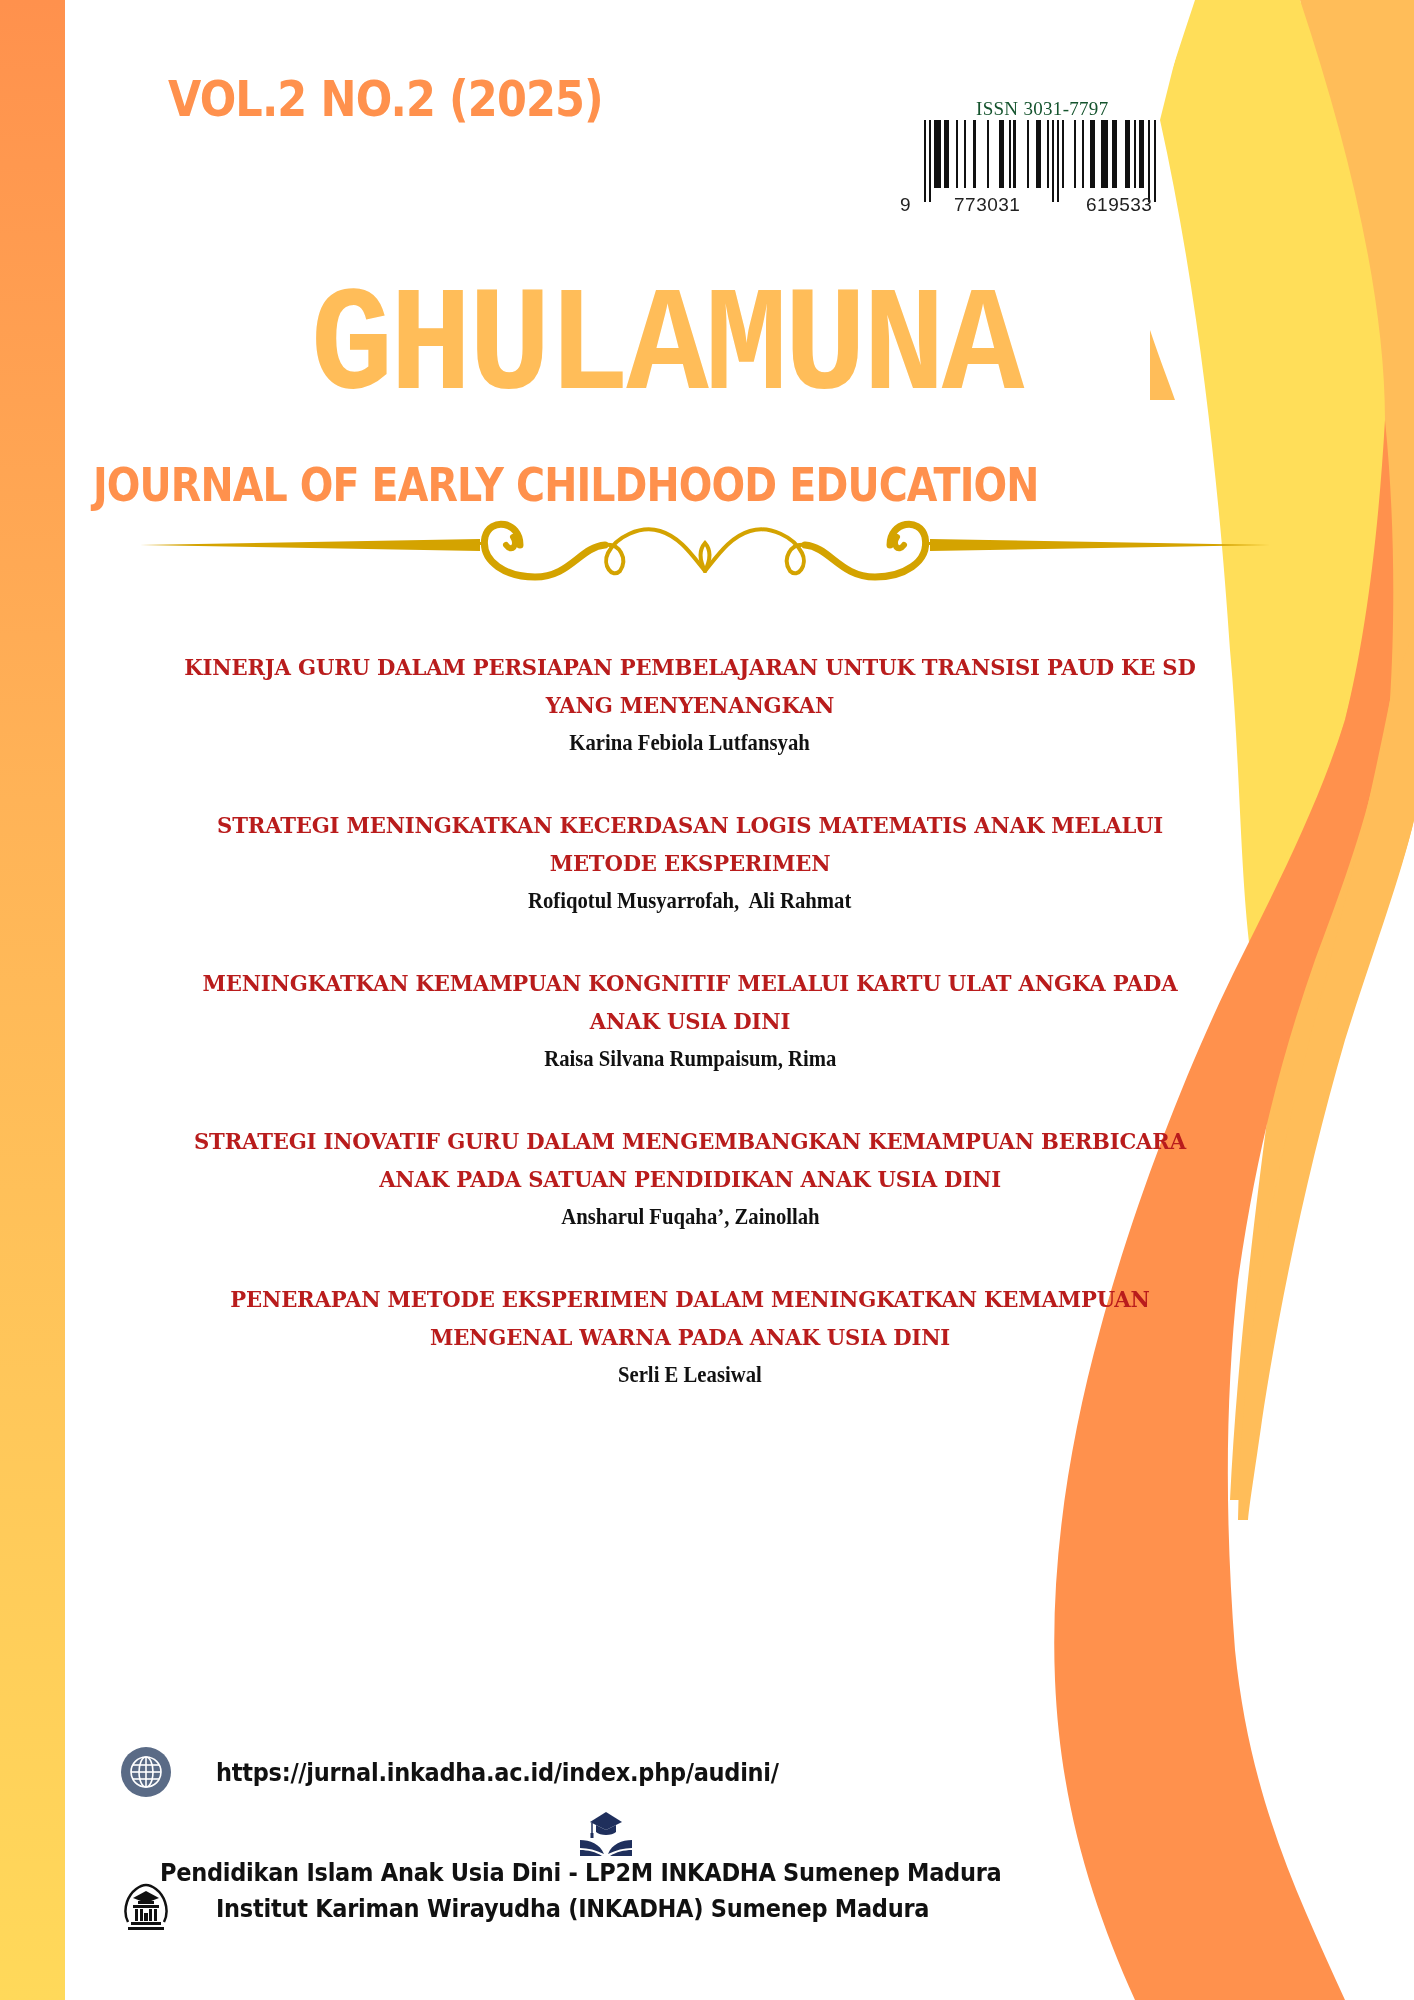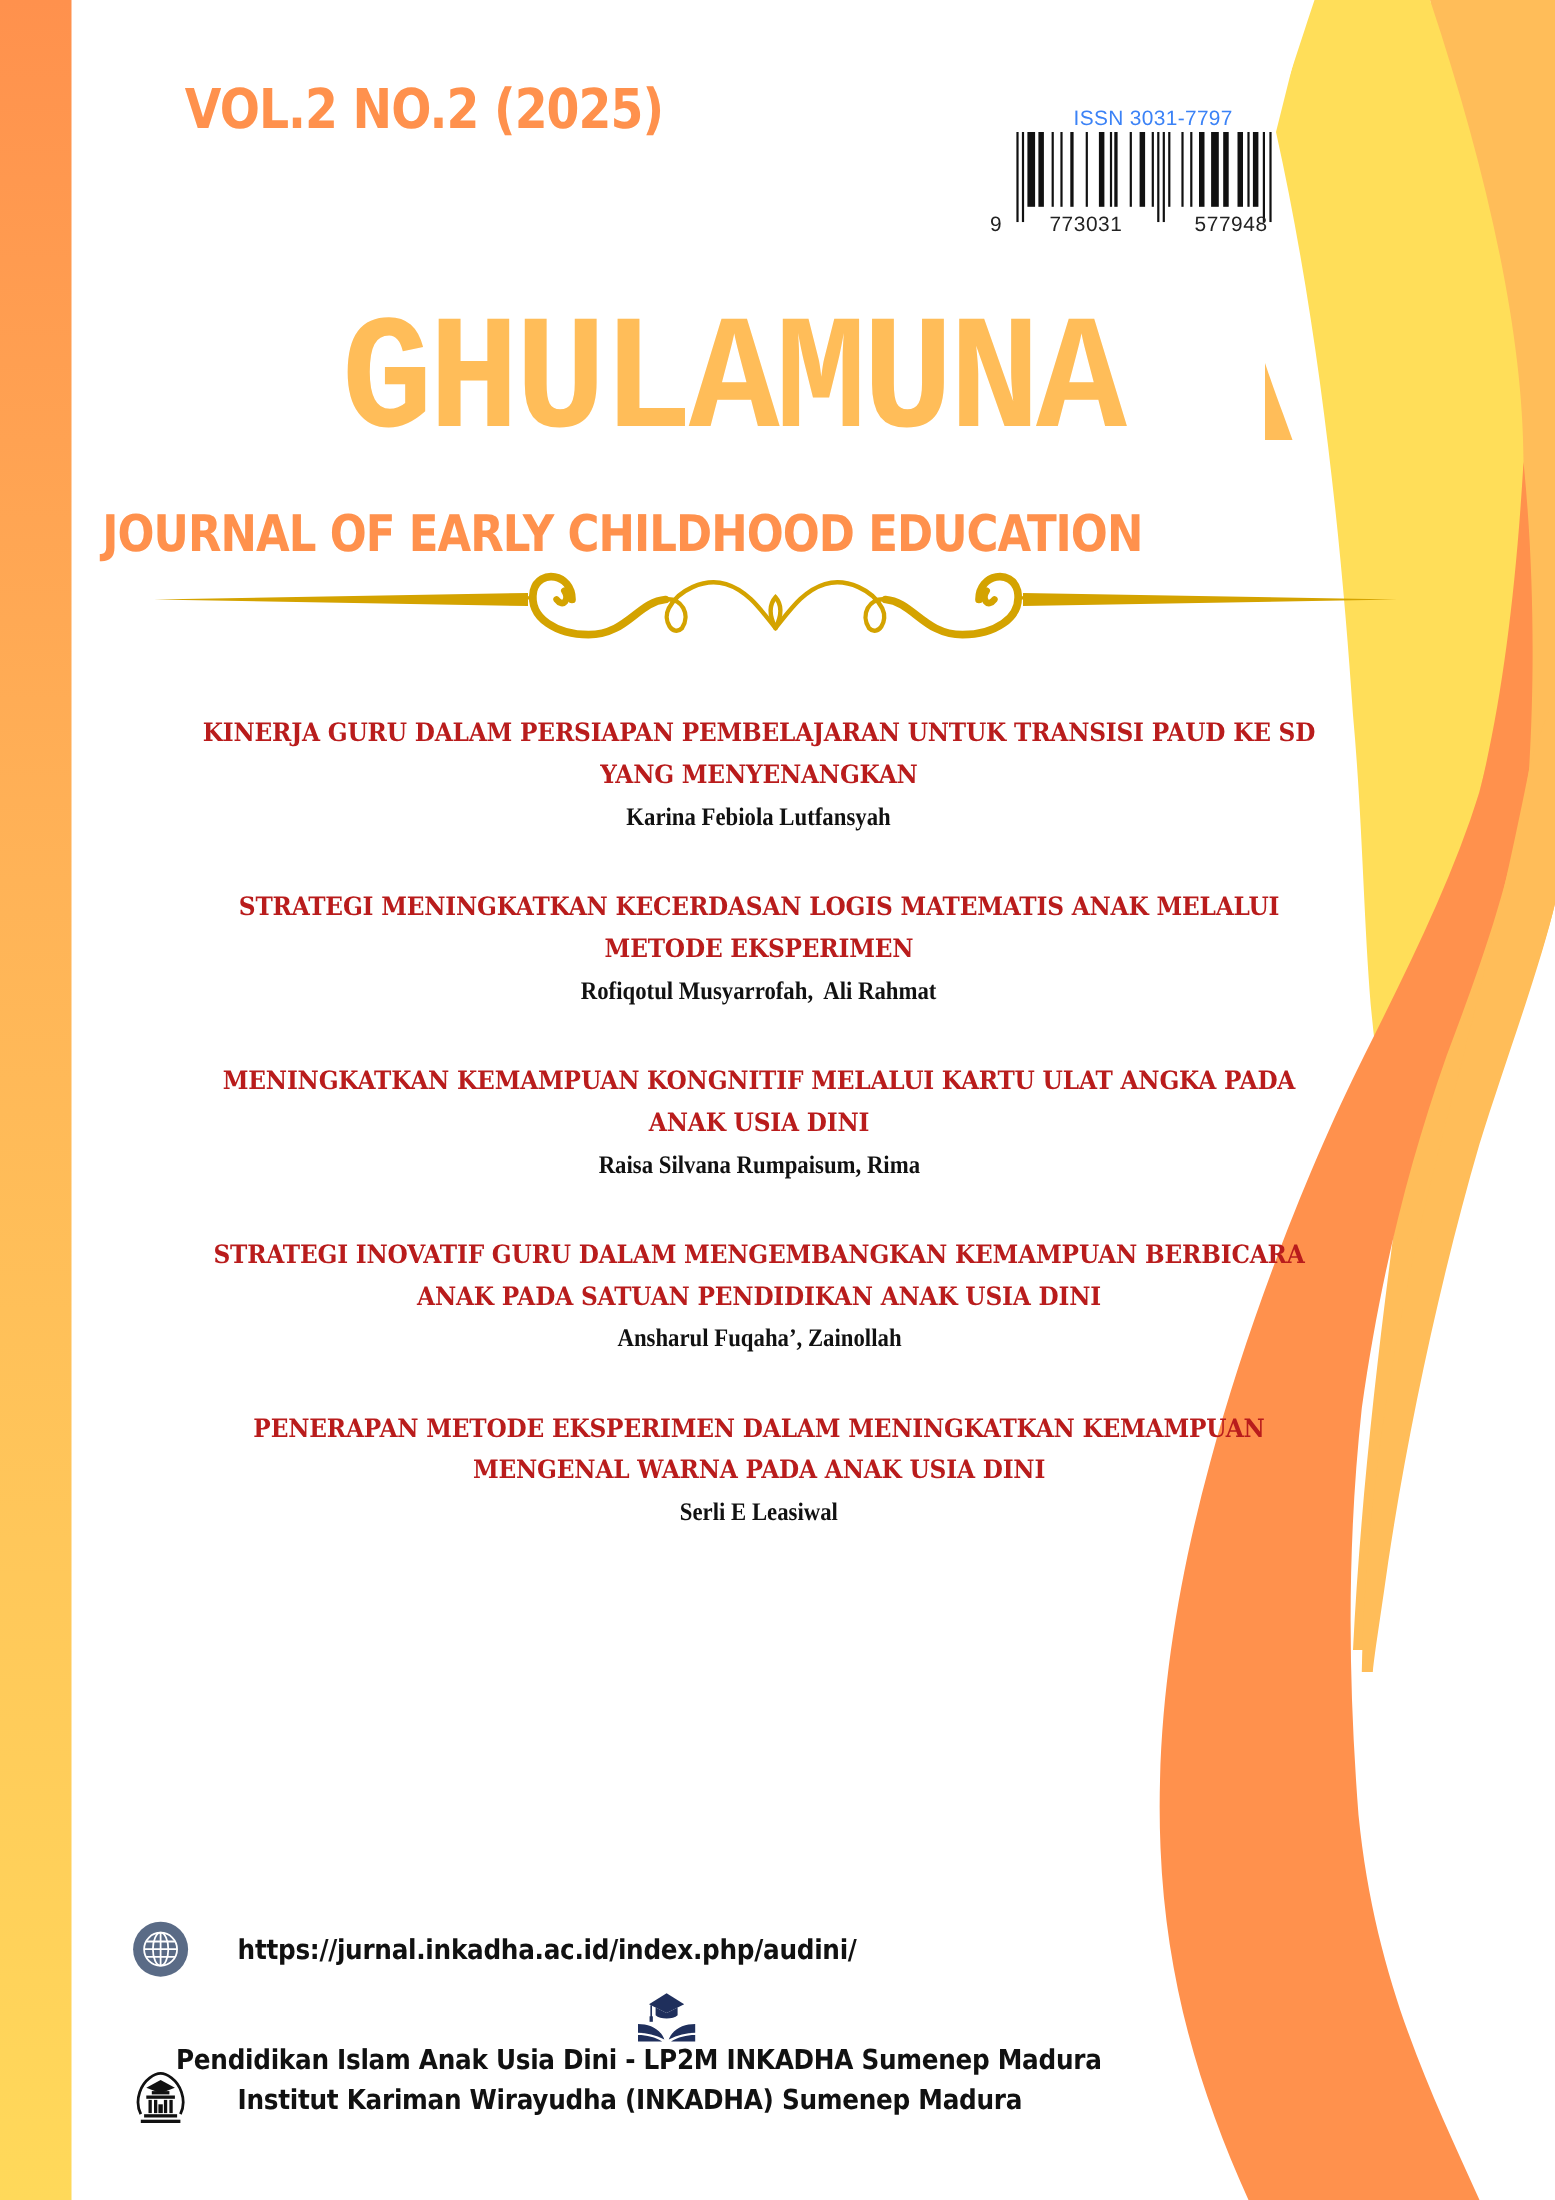--- a/index.html
+++ b/index.html
@@ -14,21 +14,21 @@
     .waves { position: absolute; left: 0; top: 0; width: 1414px; height: 2000px; pointer-events: none; }
 
     .vol {
       position: absolute; left: 168px; top: 70px;
       font-family: "DejaVu Sans", sans-serif; font-weight: bold;
       font-size: 50px; letter-spacing: -1px; color: #ff914d;
       transform: scaleX(0.86); transform-origin: left top;
     }
 
     .barcode-block { position: absolute; left: 898px; top: 98px; width: 262px; height: 120px; }
-    .issn { position: absolute; left: 78px; top: 0px; font-family: Liberation Sans, sans-serif; font-size: 19px; color: #3b82f6; letter-spacing: 0.3px; }
+    .issn { position: absolute; left: 78px; top: 0px; font-family: Liberation Serif, serif; font-size: 19px; color: #14532d; letter-spacing: 0.3px; }
     .barcode-svg { position: absolute; left: 0; top: 22px; }
     .bc-num { position: absolute; top: 96px; font-family: "Liberation Sans", sans-serif; font-size: 19px; color: #222; letter-spacing: 0.5px; }
 
     .title {
       position: absolute; left: 0; width: 1414px; top: 275px; text-align: center;
       font-family: Liberation Mono, monospace; font-weight: bold;
       font-size: 148px; line-height: 1; color: #ffbd59; letter-spacing: -4px;
     }
     .title span { display: inline-block; transform: scaleX(0.93); transform-origin: center; margin-left: -82px; }
 
@@ -114,21 +114,21 @@
         <rect x="214" y="0" width="5" height="68"></rect>
       <rect x="227" y="0" width="5" height="68"></rect>
         <rect x="236" y="0" width="2" height="68"></rect>
       <rect x="241" y="0" width="5" height="68"></rect>
         <rect x="250" y="0" width="2" height="82"></rect>
       <rect x="256" y="0" width="2" height="82"></rect>
     </g>
   </svg>
   <div class="bc-num" style="left:2px;">9</div>
   <div class="bc-num" style="left:56px;">773031</div>
-  <div class="bc-num" style="left:188px;">577948</div>
+  <div class="bc-num" style="left:188px;">619533</div>
 </div>
 
 <div class="title">
   <span>GHULAMUNA</span>
 </div>
 
 <div class="subtitle">
   <span>JOURNAL OF EARLY CHILDHOOD EDUCATION</span>
 </div>
 

